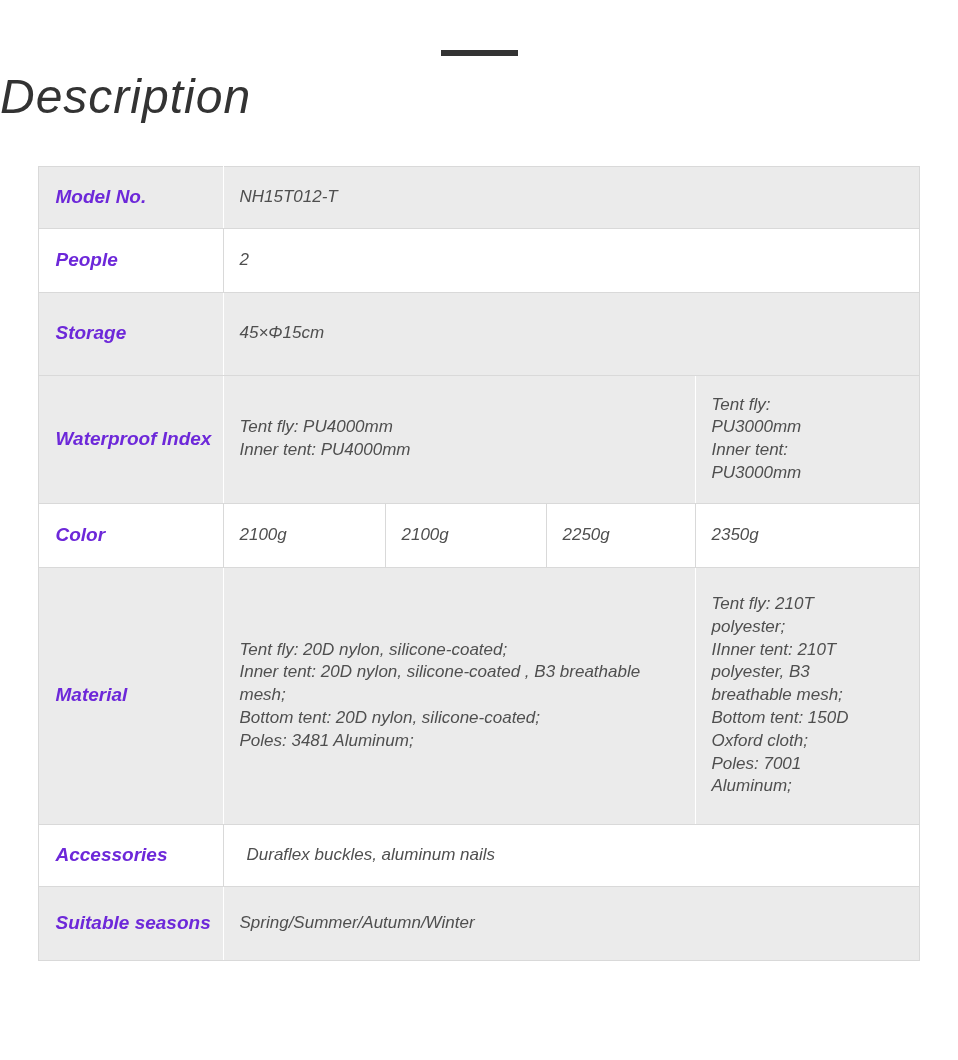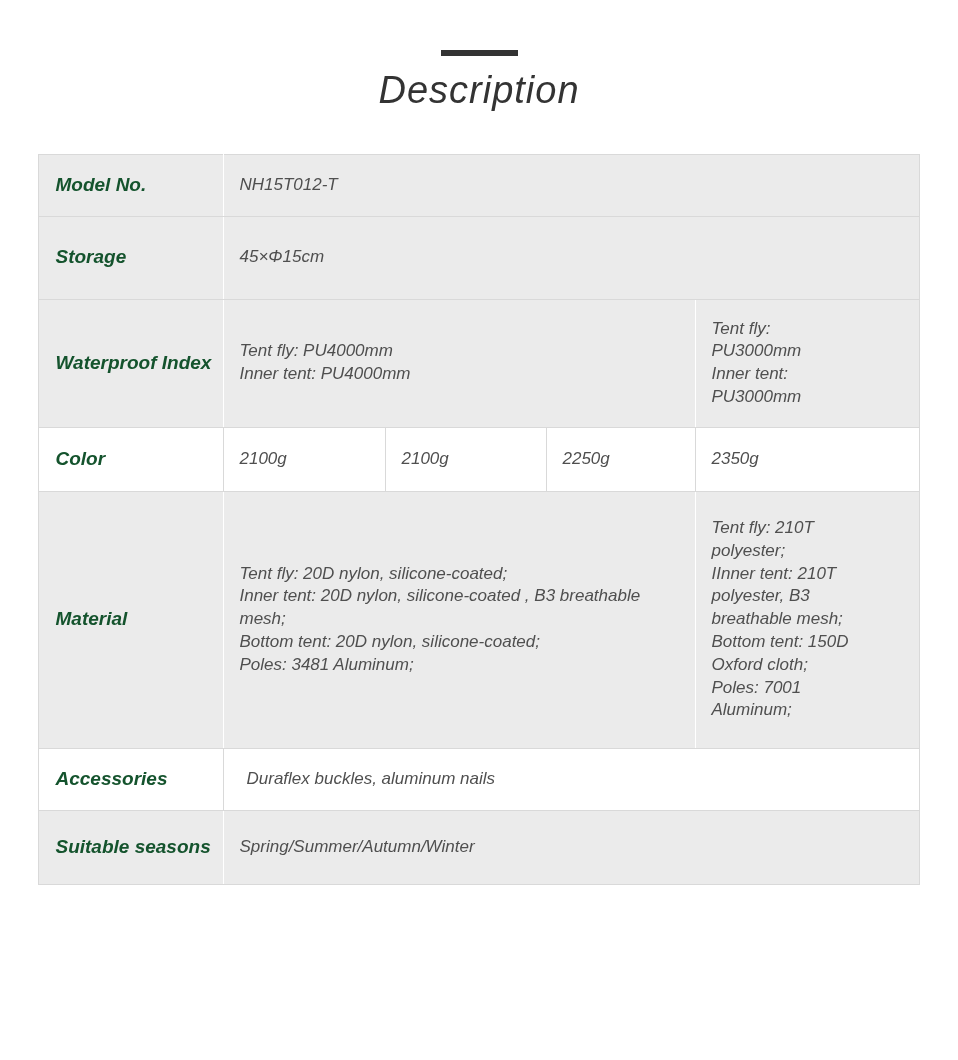--- a/index.html
+++ b/index.html
@@ -16,24 +16,24 @@
     position: relative;
   }
   .accent-bar {
     width: 77px;
     height: 6px;
     background: #333333;
     margin: 50px auto 0 auto;
   }
   .page-title {
     margin: 12px 0 0 0;
-    text-align: center;
+    text-align: left;
     font-style: italic;
     font-weight: normal;
-    font-size: 38px;
+    font-size: 48px;
     letter-spacing: 1px;
     color: #333333;
     line-height: 1.2;
   }
   table.spec-table {
     width: 880px;
     margin: 40px auto 0 auto;
     border-collapse: collapse;
     table-layout: fixed;
     border-top: 1px solid #d9d9d9;
@@ -49,21 +49,21 @@
     background: #ebebeb;
     border-right-color: #ffffff;
   }
   tr.shaded td:last-child {
     border-right-color: #d9d9d9;
   }
   td.label-cell {
     font-style: italic;
     font-weight: bold;
     font-size: 19px;
-    color: #14532d;
+    color: #6d28d9;
     padding: 8px 8px 8px 16px;
     line-height: 1.3;
   }
   td.value-cell {
     font-style: italic;
     font-weight: normal;
     font-size: 17px;
     color: #4f4f4f;
     padding: 8px 12px 8px 15px;
     line-height: 1.34;
@@ -83,20 +83,24 @@
       <col style="width:185px">
       <col style="width:162px">
       <col style="width:161px">
       <col style="width:149px">
       <col style="width:223px">
     </colgroup>
     <tbody>
       <tr class="shaded" style="height:62px">
         <td class="label-cell">Model No.</td>
         <td class="value-cell" colspan="4">NH15T012-T</td>
+      </tr>
+      <tr style="height:64px">
+        <td class="label-cell">People</td>
+        <td class="value-cell" colspan="4">2</td>
       </tr>
       <tr class="shaded" style="height:83px">
         <td class="label-cell">Storage</td>
         <td class="value-cell" colspan="4">45×Φ15cm</td>
       </tr>
       <tr class="shaded" style="height:128px">
         <td class="label-cell">Waterproof Index</td>
         <td class="value-cell" colspan="3">Tent fly: PU4000mm
 Inner tent: PU4000mm</td>
         <td class="value-cell">Tent fly:

